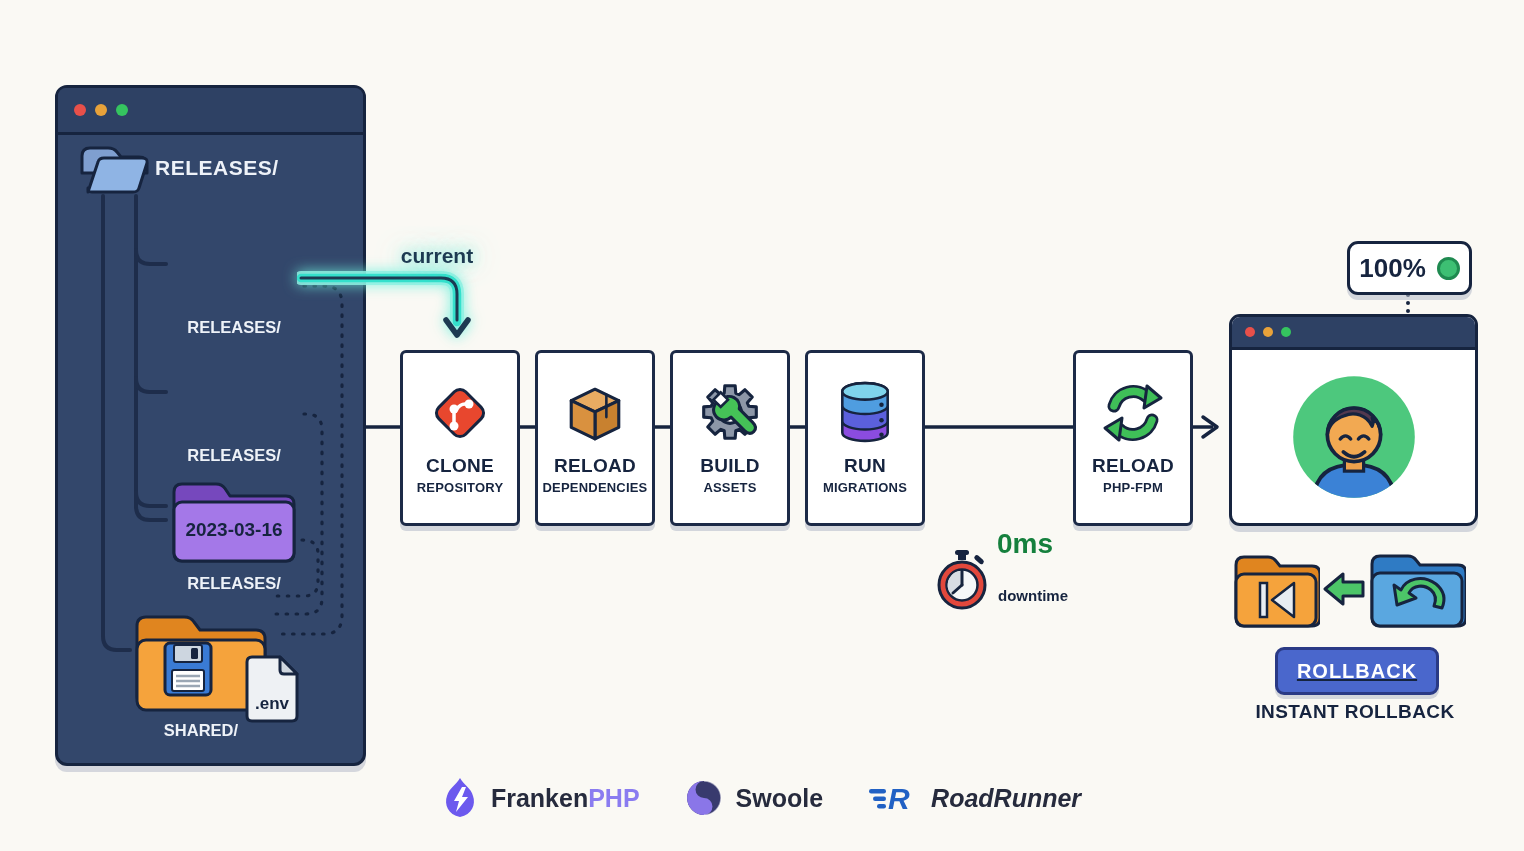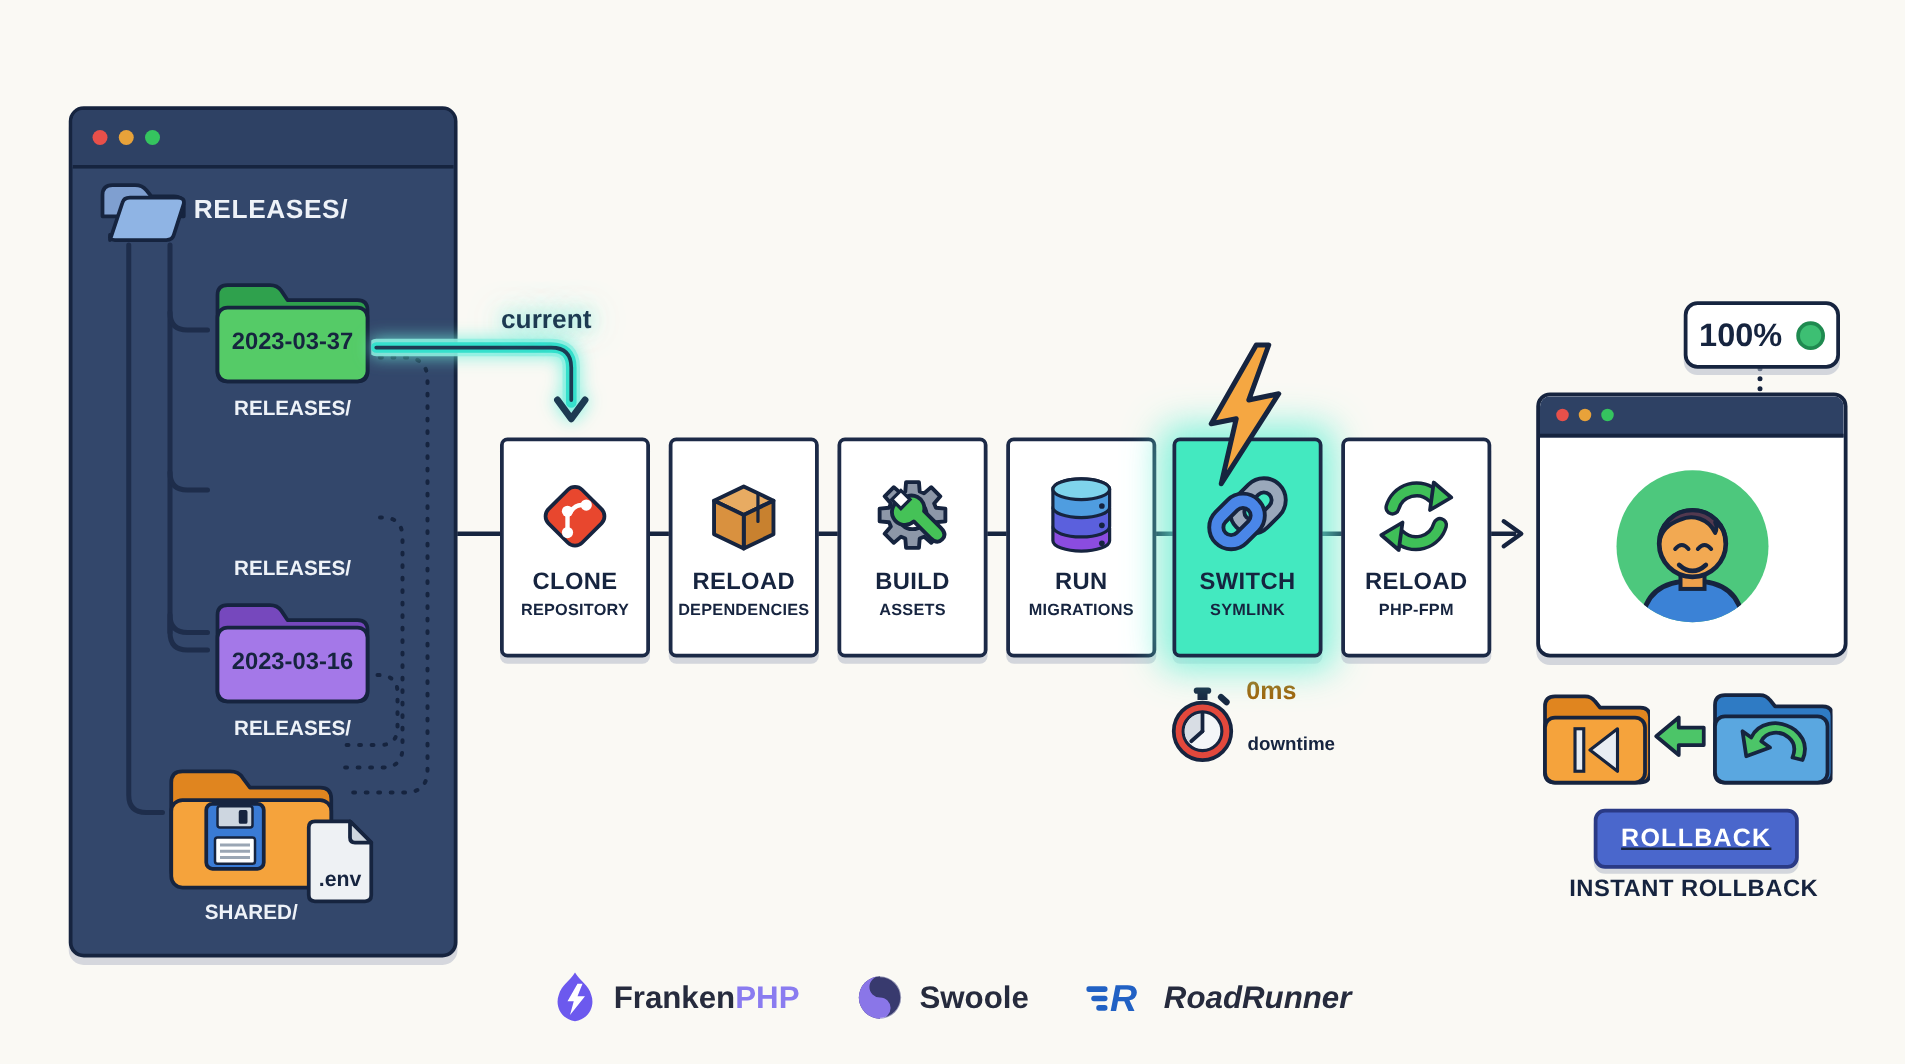--- a/index.html
+++ b/index.html
@@ -25,21 +25,21 @@
   
   .step{position:absolute;top:350px;width:114px;height:170px;background:#fff;border:3px solid #1c2a47;
         border-radius:6px;display:flex;flex-direction:column;align-items:center;z-index:2;
         box-shadow:0 5px 0 rgba(178,185,200,.55);}
   .step--hl{background:#43e9c0;box-shadow:0 0 28px 10px rgba(104,240,214,.8),0 5px 0 rgba(178,185,200,.4);}
   .step-icon{height:78px;display:flex;align-items:flex-end;margin-top:14px;}
   .l1{font-size:19px;font-weight:800;margin-top:10px;letter-spacing:.3px;color:#16243f;}
   .l2{font-size:13px;font-weight:800;margin-top:3px;letter-spacing:.2px;color:#16243f;}
 
   
-  .dt-value{position:absolute;left:997px;top:542px;font-size:20px;font-weight:800;color:#a16207;}
+  .dt-value{position:absolute;left:997px;top:528px;font-size:28px;font-weight:800;color:#15803d;}
   .dt-caption{position:absolute;left:998px;top:587px;font-size:15px;font-weight:700;color:#16243f;}
 
   
   .badge{position:absolute;left:1347px;top:241px;width:119px;height:48px;background:#fff;border:3px solid #16243f;
          border-radius:11px;display:flex;align-items:center;justify-content:center;gap:11px;
          box-shadow:0 5px 0 rgba(178,185,200,.55);z-index:2;}
   .badge-val{font-size:26px;font-weight:800;color:#16243f;}
   .badge-dot{width:23px;height:23px;border-radius:50%;background:#3dbf73;border:3px solid #1f8a50;box-sizing:border-box;}
   .badge-link{position:absolute;left:1406px;top:293px;height:20px;border-left:4px dotted #16243f;}
   .browser{position:absolute;left:1229px;top:314px;width:243px;height:206px;background:#fff;border:3px solid #16243f;
@@ -88,27 +88,20 @@
         <path d="M244,452 Q260,452 260,466 V494 Q260,508 246,508 H212"></path>
       </g>
     </svg>
 
     <svg class="abs" style="left:16px;top:48px" width="76" height="60" viewBox="0 0 76 60">
       <path d="M8,20 q0,-8 8,-8 h18 q6,0 9,4 l4,5 h18 q8,0 8,8 v8 H8 z" fill="#7f9fd0" stroke="#16243f" stroke-width="3" stroke-linejoin="round"></path>
       <path d="M14,56 L24,26 q1,-4 6,-4 h38 q6,0 5,5 l-8,25 q-1,4 -6,4 H18 q-5,0 -4,-4 z" fill="#8fb4e4" stroke="#16243f" stroke-width="3" stroke-linejoin="round"></path>
     </svg>
     <div class="root-label">RELEASES/</div>
 
-    <div class="folder" style="left:110px;top:130px">
-      <svg width="132" height="93" viewBox="0 0 132 93">
-        <path d="M6,18 q0,-8 8,-8 h34 q6,0 9,4.5 l5,7.5 h56 q8,0 8,8 v49 q0,8 -8,8 H14 q-8,0 -8,-8 z" fill="#2fa14d" stroke="#16243f" stroke-width="3" stroke-linejoin="round"></path>
-        <rect x="6" y="28" width="120" height="59" rx="8" fill="#55cb67" stroke="#16243f" stroke-width="3"></rect>
-      </svg>
-      <div class="folder-date">2023-03-37</div>
-    </div>
     <div class="caption" style="left:110px;top:230px;width:132px">RELEASES/</div>
 
     <div class="caption" style="left:110px;top:358px;width:132px">RELEASES/</div>
 
     <div class="folder" style="left:110px;top:386px">
       <svg width="132" height="93" viewBox="0 0 132 93">
         <path d="M6,18 q0,-8 8,-8 h34 q6,0 9,4.5 l5,7.5 h56 q8,0 8,8 v49 q0,8 -8,8 H14 q-8,0 -8,-8 z" fill="#7648bd" stroke="#16243f" stroke-width="3" stroke-linejoin="round"></path>
         <rect x="6" y="28" width="120" height="59" rx="8" fill="#a478e8" stroke="#16243f" stroke-width="3"></rect>
       </svg>
       <div class="folder-date">2023-03-16</div>
@@ -200,37 +193,20 @@
         <ellipse cx="28" cy="12" rx="22" ry="8" fill="#7fd4ec" stroke="#16243f" stroke-width="2.5"></ellipse>
         <circle cx="44" cy="25" r="2.2" fill="#16243f"></circle>
         <circle cx="44" cy="40" r="2.2" fill="#16243f"></circle>
         <circle cx="44" cy="54" r="2.2" fill="#16243f"></circle>
       </svg>
     </div>
     <div class="l1">RUN</div>
     <div class="l2">MIGRATIONS</div>
   </div>
 
-  <div class="step step--hl" style="left:938px">
-    <svg class="abs" style="left:16px;top:-80px" width="76" height="120" viewBox="0 0 76 120">
-      <polygon points="48,3 12,66 32,62 20,114 66,42 42,47 58,3" fill="#f5a742" stroke="#16243f" stroke-width="4" stroke-linejoin="round"></polygon>
-    </svg>
-    <div class="step-icon">
-      <svg width="68" height="68" viewBox="0 0 66 66">
-        <g transform="rotate(-45 33 33)">
-          <rect x="28" y="12" width="36" height="23" rx="11.5" fill="none" stroke="#16243f" stroke-width="14" transform="translate(-3,11)"></rect>
-          <rect x="28" y="12" width="36" height="23" rx="11.5" fill="none" stroke="#9aa8bb" stroke-width="8" transform="translate(-3,11)"></rect>
-          <rect x="2" y="31" width="36" height="23" rx="11.5" fill="none" stroke="#16243f" stroke-width="14" transform="translate(3,-11)"></rect>
-          <rect x="2" y="31" width="36" height="23" rx="11.5" fill="none" stroke="#4a86e8" stroke-width="8" transform="translate(3,-11)"></rect>
-        </g>
-      </svg>
-    </div>
-    <div class="l1">SWITCH</div>
-    <div class="l2">SYMLINK</div>
-  </div>
 
   <div class="step" style="left:1073px">
     <div class="step-icon">
       <svg width="64" height="64" viewBox="0 0 64 64">
         <path d="M13,25 A20,20 0 0 1 46,16" fill="none" stroke="#16243f" stroke-width="13" stroke-linecap="round"></path>
         <path d="M13,25 A20,20 0 0 1 46,16" fill="none" stroke="#3fbf58" stroke-width="7.5" stroke-linecap="round"></path>
         <polygon points="46,5 60,17 43,27" fill="#3fbf58" stroke="#16243f" stroke-width="3" stroke-linejoin="round"></polygon>
         <path d="M51,39 A20,20 0 0 1 18,48" fill="none" stroke="#16243f" stroke-width="13" stroke-linecap="round"></path>
         <path d="M51,39 A20,20 0 0 1 18,48" fill="none" stroke="#3fbf58" stroke-width="7.5" stroke-linecap="round"></path>
         <polygon points="18,59 4,47 21,37" fill="#3fbf58" stroke="#16243f" stroke-width="3" stroke-linejoin="round"></polygon>

